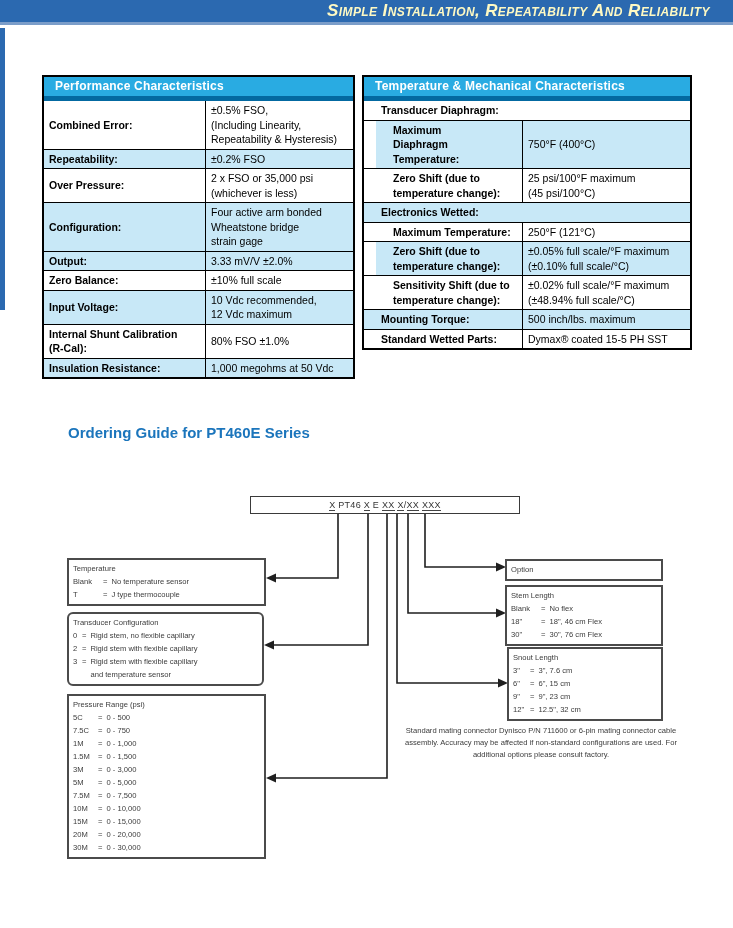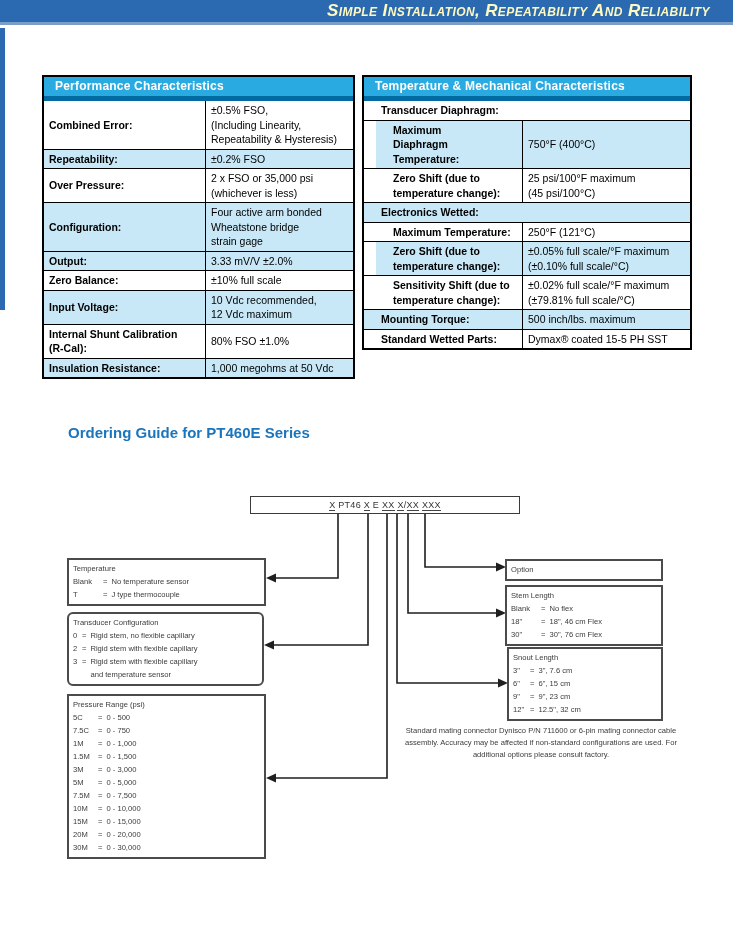--- a/index.html
+++ b/index.html
@@ -240,21 +240,21 @@
         </div>
       </div>
       <div class="row indented">
         <div class="indent-sp"></div>
         <div class="cell label">
           <span>Sensitivity Shift (due to
 temperature change):</span>
         </div>
         <div class="cell value">
           <span>±0.02% full scale/°F maximum
-(±79.81% full scale/°C)</span>
+(±48.94% full scale/°C)</span>
         </div>
       </div>
       <div class="row shaded">
         <div class="cell label">
           <span>Mounting Torque:</span>
         </div>
         <div class="cell value">
           <span>500 inch/lbs. maximum</span>
         </div>
       </div>

